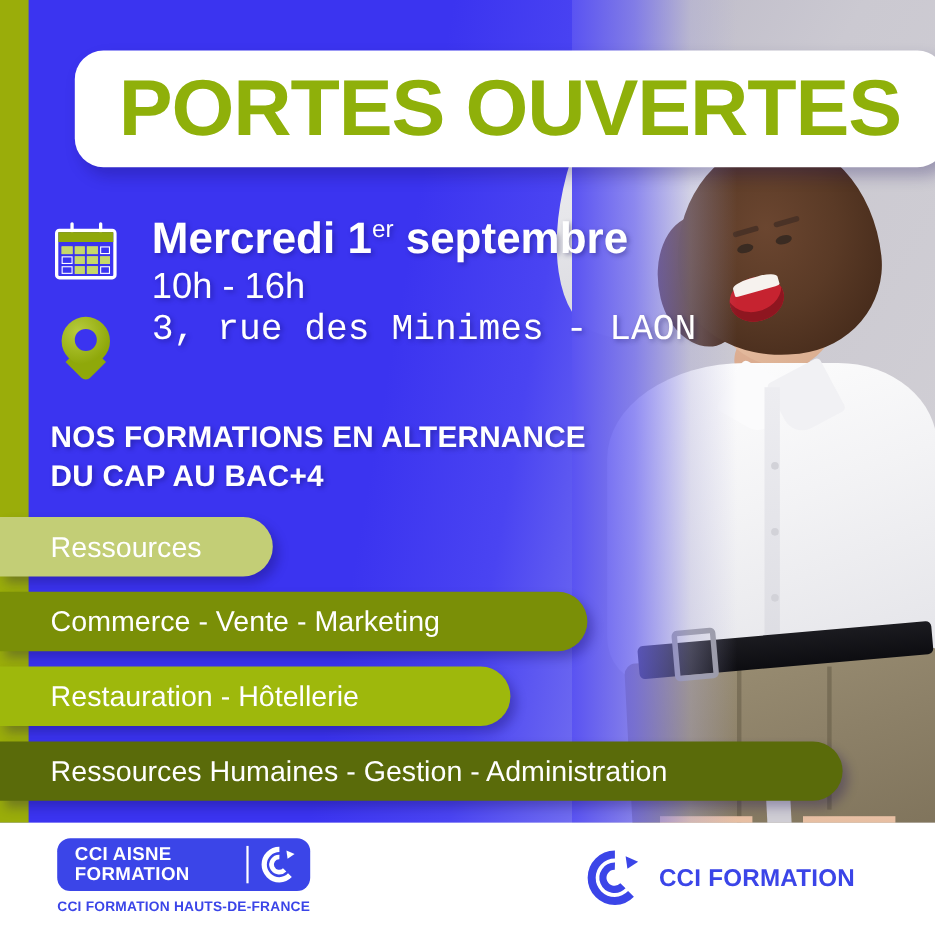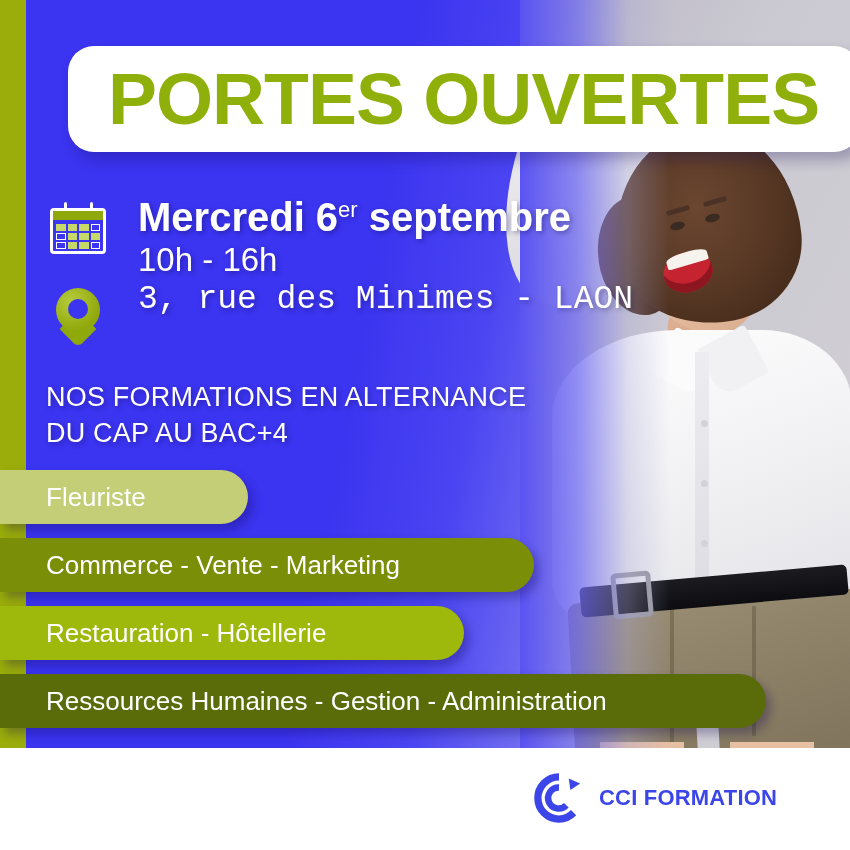--- a/index.html
+++ b/index.html
@@ -242,21 +242,21 @@
     border-radius:0 0 6px 0;
   }
   .pin-hole{
     position:absolute;left:12px;top:11px;width:20px;height:20px;border-radius:50%;
     background:#3b34f0;
   }
 
   
   .headline{
     position:absolute;left:46px;top:380px;z-index:8;
-    color:#ffffff;font-weight:normal;font-size:27px;line-height:1.32;
+    color:#ffffff;font-weight:bold;font-size:27px;line-height:1.32;
     letter-spacing:.2px;
     text-shadow:2px 2px 5px rgba(10,5,70,.35);
   }
 
   
   .pills{position:absolute;left:0;top:470px;z-index:7;width:850px;}
   .pill{
     position:relative;
     height:54px;
     display:flex;align-items:center;
@@ -381,49 +381,66 @@
         </div>
 
         <div class="pin">
           <div class="pin-tail"></div>
           <div class="pin-head"></div>
           <div class="pin-hole"></div>
         </div>
 
       </div>
       <div class="txt-col">
-        <div class="date-line"><span>Mercredi 6</span><sup>er</sup><span> septembre</span></div>
+        <div class="date-line"><span>Mercredi 1</span><sup>er</sup><span> septembre</span></div>
         <div class="time-line">10h - 16h</div>
         <div class="addr-line">3, rue des Minimes - LAON</div>
       </div>
     </div>
   </div>
 
   <div class="headline">
     <div>NOS FORMATIONS EN ALTERNANCE</div>
     <div>DU CAP AU BAC+4</div>
   </div>
 
   <div class="pills">
     <div class="pill" style="background: rgb(195, 206, 118); width: 172px;">
-      <span>Fleuriste</span>
+      <span>Ressources</span>
     </div>
     <div class="pill" style="background: rgb(122, 143, 7); width: 458px;">
       <span>Commerce - Vente - Marketing</span>
     </div>
     <div class="pill" style="background: rgb(158, 184, 12); width: 388px;">
       <span>Restauration - Hôtellerie</span>
     </div>
     <div class="pill" style="background: rgb(90, 107, 10); width: 690px;">
       <span>Ressources Humaines - Gestion - Administration</span>
     </div>
   </div>
 
   <div class="footer">
 
+    <div class="logo-left">
+      <div class="badge">
+        <div class="badge-txt">
+          <span>CCI  AISNE</span>
+          <span>FORMATION</span>
+        </div>
+        <div class="badge-div"></div>
+        <div class="badge-mark">
+          <svg width="34" height="34" viewBox="0 0 64 64" aria-hidden="true">
+            <path d="M32 6 A26 26 0 1 0 32 58 A26 26 0 0 0 50 50" fill="none" stroke="#ffffff" stroke-width="9" stroke-linecap="butt"></path>
+            <path d="M32 19 A13 13 0 1 0 41 41" fill="none" stroke="#ffffff" stroke-width="8" stroke-linecap="butt"></path>
+            <polygon points="44,8 58,14 46,22" fill="#ffffff"></polygon>
+          </svg>
+        </div>
+      </div>
+      <div class="tagline-left">CCI FORMATION HAUTS-DE-FRANCE</div>
+    </div>
 
     <div class="logo-right">
       <div class="mark">
         <svg width="52" height="52" viewBox="0 0 64 64" aria-hidden="true">
           <path d="M32 6 A26 26 0 1 0 32 58 A26 26 0 0 0 50 50" fill="none" stroke="#3b45e8" stroke-width="9" stroke-linecap="butt"></path>
           <path d="M32 19 A13 13 0 1 0 41 41" fill="none" stroke="#3b45e8" stroke-width="8" stroke-linecap="butt"></path>
           <polygon points="44,8 58,14 46,22" fill="#3b45e8"></polygon>
         </svg>
       </div>
       <div class="words">

